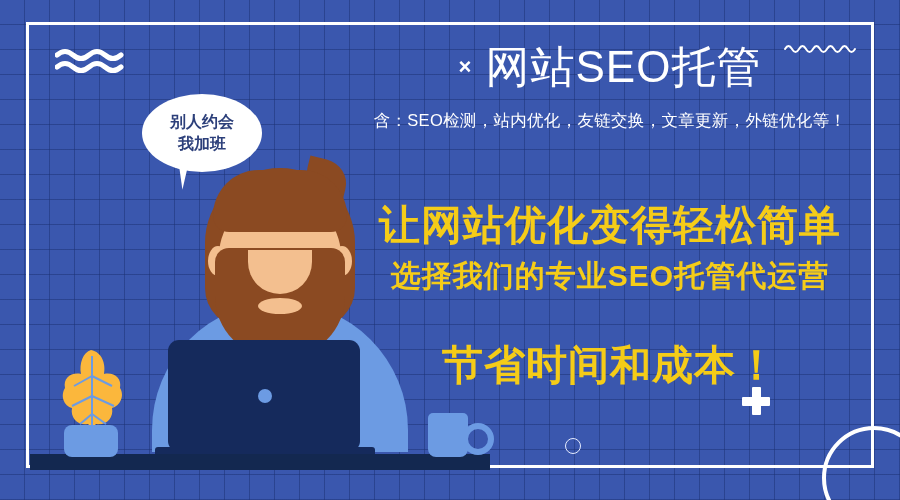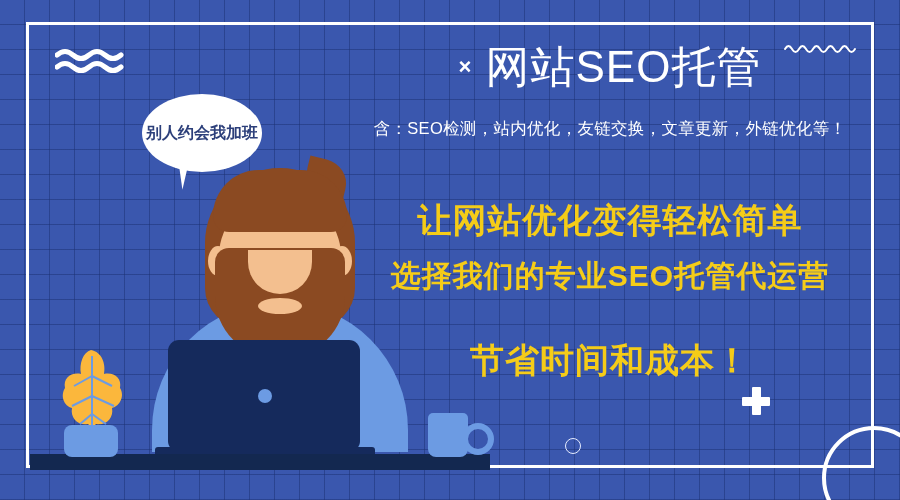--- a/index.html
+++ b/index.html
@@ -46,36 +46,36 @@
   }
   
   #title-row{
     position:absolute;left:330px;top:45px;width:560px;
     display:flex;align-items:center;justify-content:center;
     color:#ffffff;
   }
   #title-x{font-size:22px;font-weight:bold;margin-right:14px;line-height:1;}
   #title-text{font-size:44px;font-weight:normal;letter-spacing:1px;line-height:1;}
   #subtitle{
-    position:absolute;left:330px;top:118px;width:560px;text-align:center;
+    position:absolute;left:330px;top:110px;width:560px;text-align:center;
     color:#ffffff;font-size:16.5px;letter-spacing:.3px;
   }
   .slogan{
     position:absolute;width:560px;left:330px;text-align:center;
-    color:#f5cc18;font-size:34px;font-weight:bold;letter-spacing:1px;
+    color:#f5cc18;font-size:41px;font-weight:bold;letter-spacing:1px;
     white-space:nowrap;
   }
   #slogan-1{top:198px;}
   #slogan-2{top:256px;font-size:30px;}
   #slogan-3{top:338px;}
   
   #bubble{
     position:absolute;left:142px;top:94px;width:120px;height:78px;
     background:#ffffff;border-radius:50%/50%;
-    display:flex;align-items:center;justify-content:center;
+    display:flex;flex-direction:column;align-items:center;justify-content:center;
     color:#2c3f7a;font-size:16px;font-weight:bold;line-height:1.35;
   }
   #bubble-tail{
     position:absolute;left:180px;top:155px;width:0;height:0;
     border-left:13px solid #ffffff;
     border-bottom:34px solid transparent;
     transform:rotate(-8deg);
   }
   
   #neck{position:absolute;left:259px;top:276px;width:42px;height:54px;background:#f3bf8f;border-radius:6px;}

